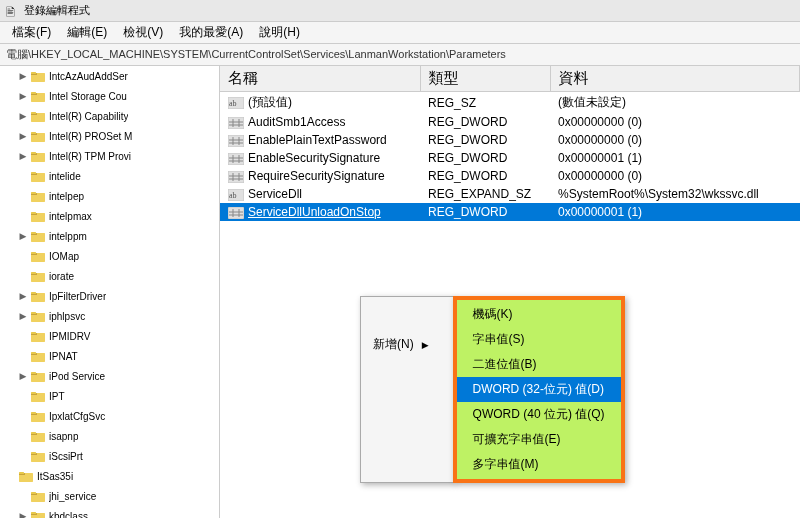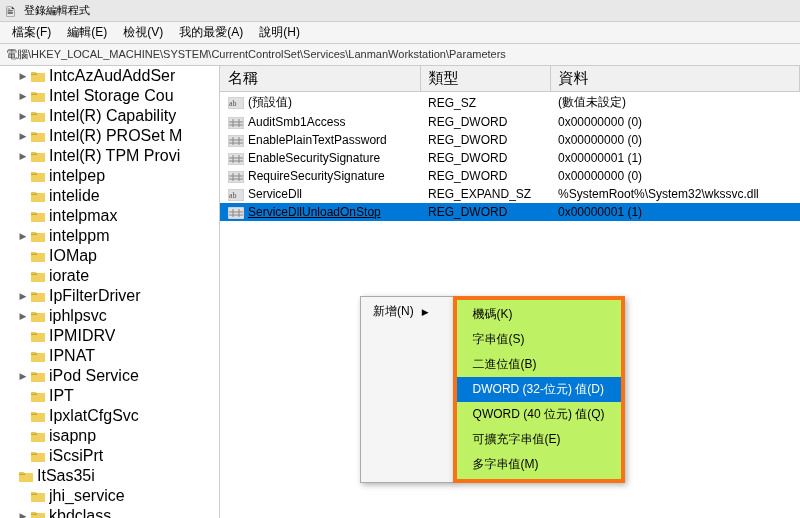--- a/index.html
+++ b/index.html
@@ -99,21 +99,21 @@
       height: 16px;
       margin-right: 3px;
       flex-shrink: 0;
       display: inline-flex;
       align-items: center;
       justify-content: center;
       font-size: 12px;
     }
 
     .tree-item .item-label {
-      font-size: 16px;
+      font-size: 10px;
       overflow: hidden;
       text-overflow: ellipsis;
     }
 
     
     .right-panel {
       flex: 1;
       background: #fff;
       overflow-y: auto;
       height: 100%;
@@ -164,20 +164,21 @@
       padding: 2px 0;
     }
     .context-menu-item {
       padding: 4px 24px 4px 12px;
       font-size: 12px;
       cursor: pointer;
       display: flex;
       align-items: center;
       justify-content: space-between;
       white-space: nowrap;
+      margin-top: 33px;
     }
     .context-menu-item.has-submenu::after {
       content: '▶';
       font-size: 9px;
       margin-left: 8px;
     }
 
     .submenu {
       background: #bef264;
       border: 4px solid #f97316;
@@ -197,21 +198,21 @@
     
     .tree-panel::-webkit-scrollbar,
     .right-panel::-webkit-scrollbar { width: 8px; }
     .tree-panel::-webkit-scrollbar-thumb,
     .right-panel::-webkit-scrollbar-thumb { background: #c0c0c0; }
     .tree-panel::-webkit-scrollbar-track,
     .right-panel::-webkit-scrollbar-track { background: #f0f0f0; }
 
     .selected-row-highlight {
       background: #0078d7;
-      color: #000000;
+      color: #ffffff;
     }
   </style>
 </head>
 <body>
 
 <div class="title-bar">
   <span class="title-bar-icon">🖹</span>
   <span>登錄編輯程式</span>
 </div>
 
@@ -294,33 +295,33 @@
       <div class="tree-item" style="padding-left: 16px;">
         <span class="arrow"></span>
         <span class="folder-icon">
           <svg width="14" height="12" viewBox="0 0 14 12">
             <rect x="0" y="3" width="14" height="9" rx="1" fill="#E8C84A"></rect>
             <rect x="0" y="3" width="14" height="9" rx="1" fill="#F5D76E" opacity="0.6"></rect>
             <rect x="0" y="3" width="6" height="2" rx="0.5" fill="#C8A43A"></rect>
             <rect x="0" y="2" width="5" height="2" rx="0.5" fill="#E8C84A"></rect>
           </svg>
         </span>
+        <span class="item-label">intelide</span>
+      </div>
+      <div class="tree-item" style="padding-left: 16px;">
+        <span class="arrow"></span>
+        <span class="folder-icon">
+          <svg width="14" height="12" viewBox="0 0 14 12">
+            <rect x="0" y="3" width="14" height="9" rx="1" fill="#E8C84A"></rect>
+            <rect x="0" y="3" width="14" height="9" rx="1" fill="#F5D76E" opacity="0.6"></rect>
+            <rect x="0" y="3" width="6" height="2" rx="0.5" fill="#C8A43A"></rect>
+            <rect x="0" y="2" width="5" height="2" rx="0.5" fill="#E8C84A"></rect>
+          </svg>
+        </span>
         <span class="item-label">intelpep</span>
-      </div>
-      <div class="tree-item" style="padding-left: 16px;">
-        <span class="arrow"></span>
-        <span class="folder-icon">
-          <svg width="14" height="12" viewBox="0 0 14 12">
-            <rect x="0" y="3" width="14" height="9" rx="1" fill="#E8C84A"></rect>
-            <rect x="0" y="3" width="14" height="9" rx="1" fill="#F5D76E" opacity="0.6"></rect>
-            <rect x="0" y="3" width="6" height="2" rx="0.5" fill="#C8A43A"></rect>
-            <rect x="0" y="2" width="5" height="2" rx="0.5" fill="#E8C84A"></rect>
-          </svg>
-        </span>
-        <span class="item-label">intelide</span>
       </div>
       <div class="tree-item" style="padding-left: 16px;">
         <span class="arrow"></span>
         <span class="folder-icon">
           <svg width="14" height="12" viewBox="0 0 14 12">
             <rect x="0" y="3" width="14" height="9" rx="1" fill="#E8C84A"></rect>
             <rect x="0" y="3" width="14" height="9" rx="1" fill="#F5D76E" opacity="0.6"></rect>
             <rect x="0" y="3" width="6" height="2" rx="0.5" fill="#C8A43A"></rect>
             <rect x="0" y="2" width="5" height="2" rx="0.5" fill="#E8C84A"></rect>
           </svg>

